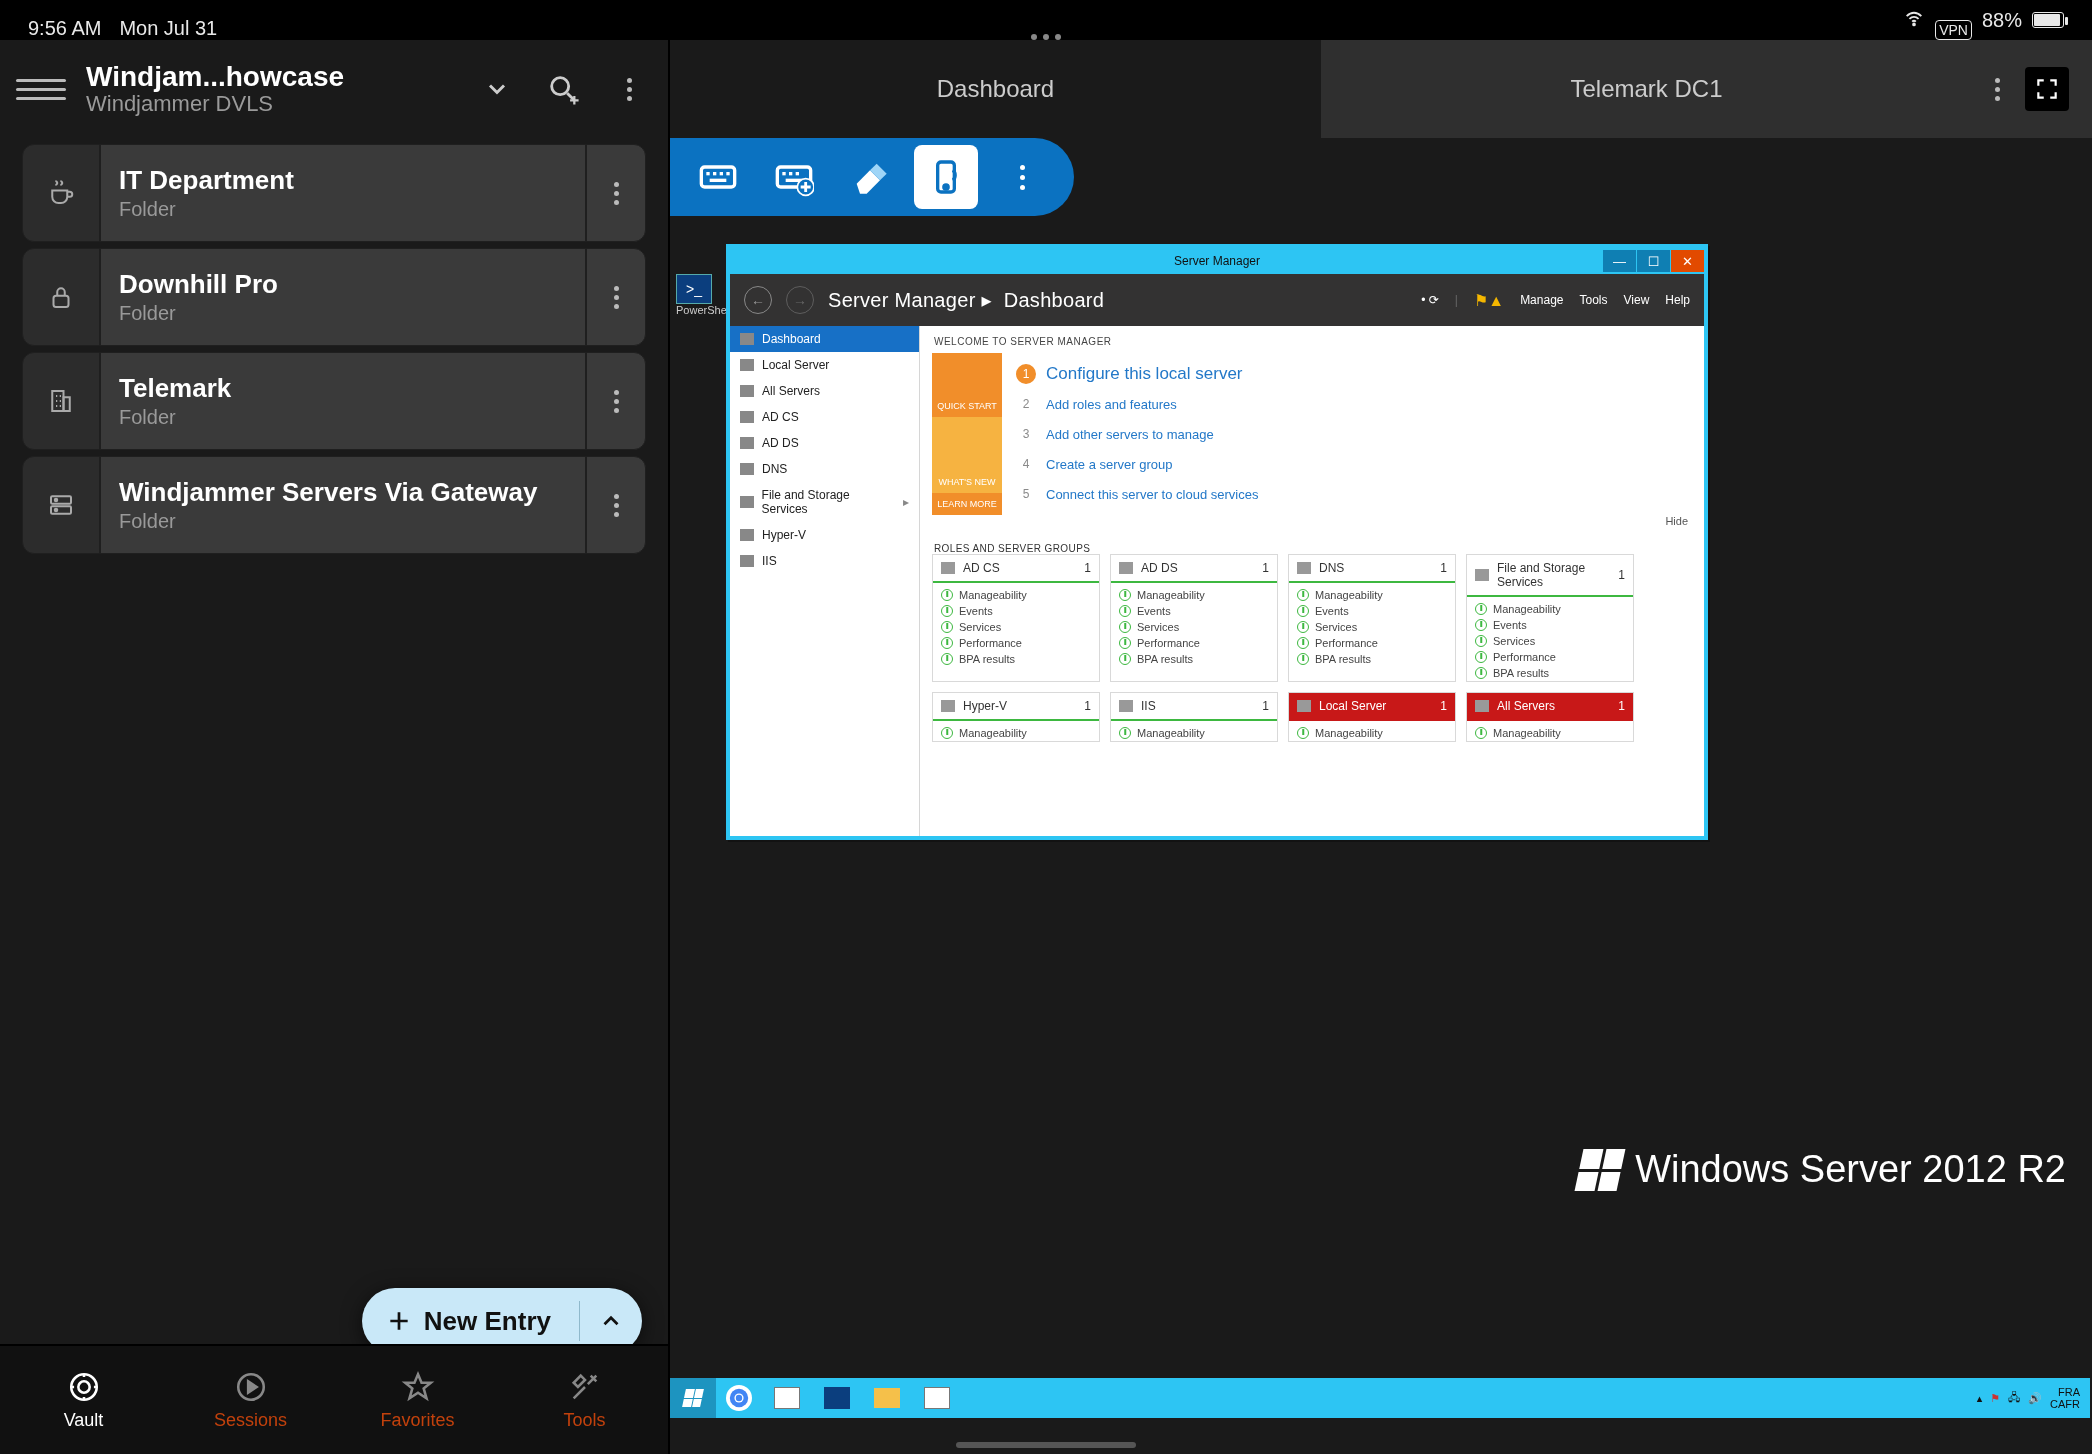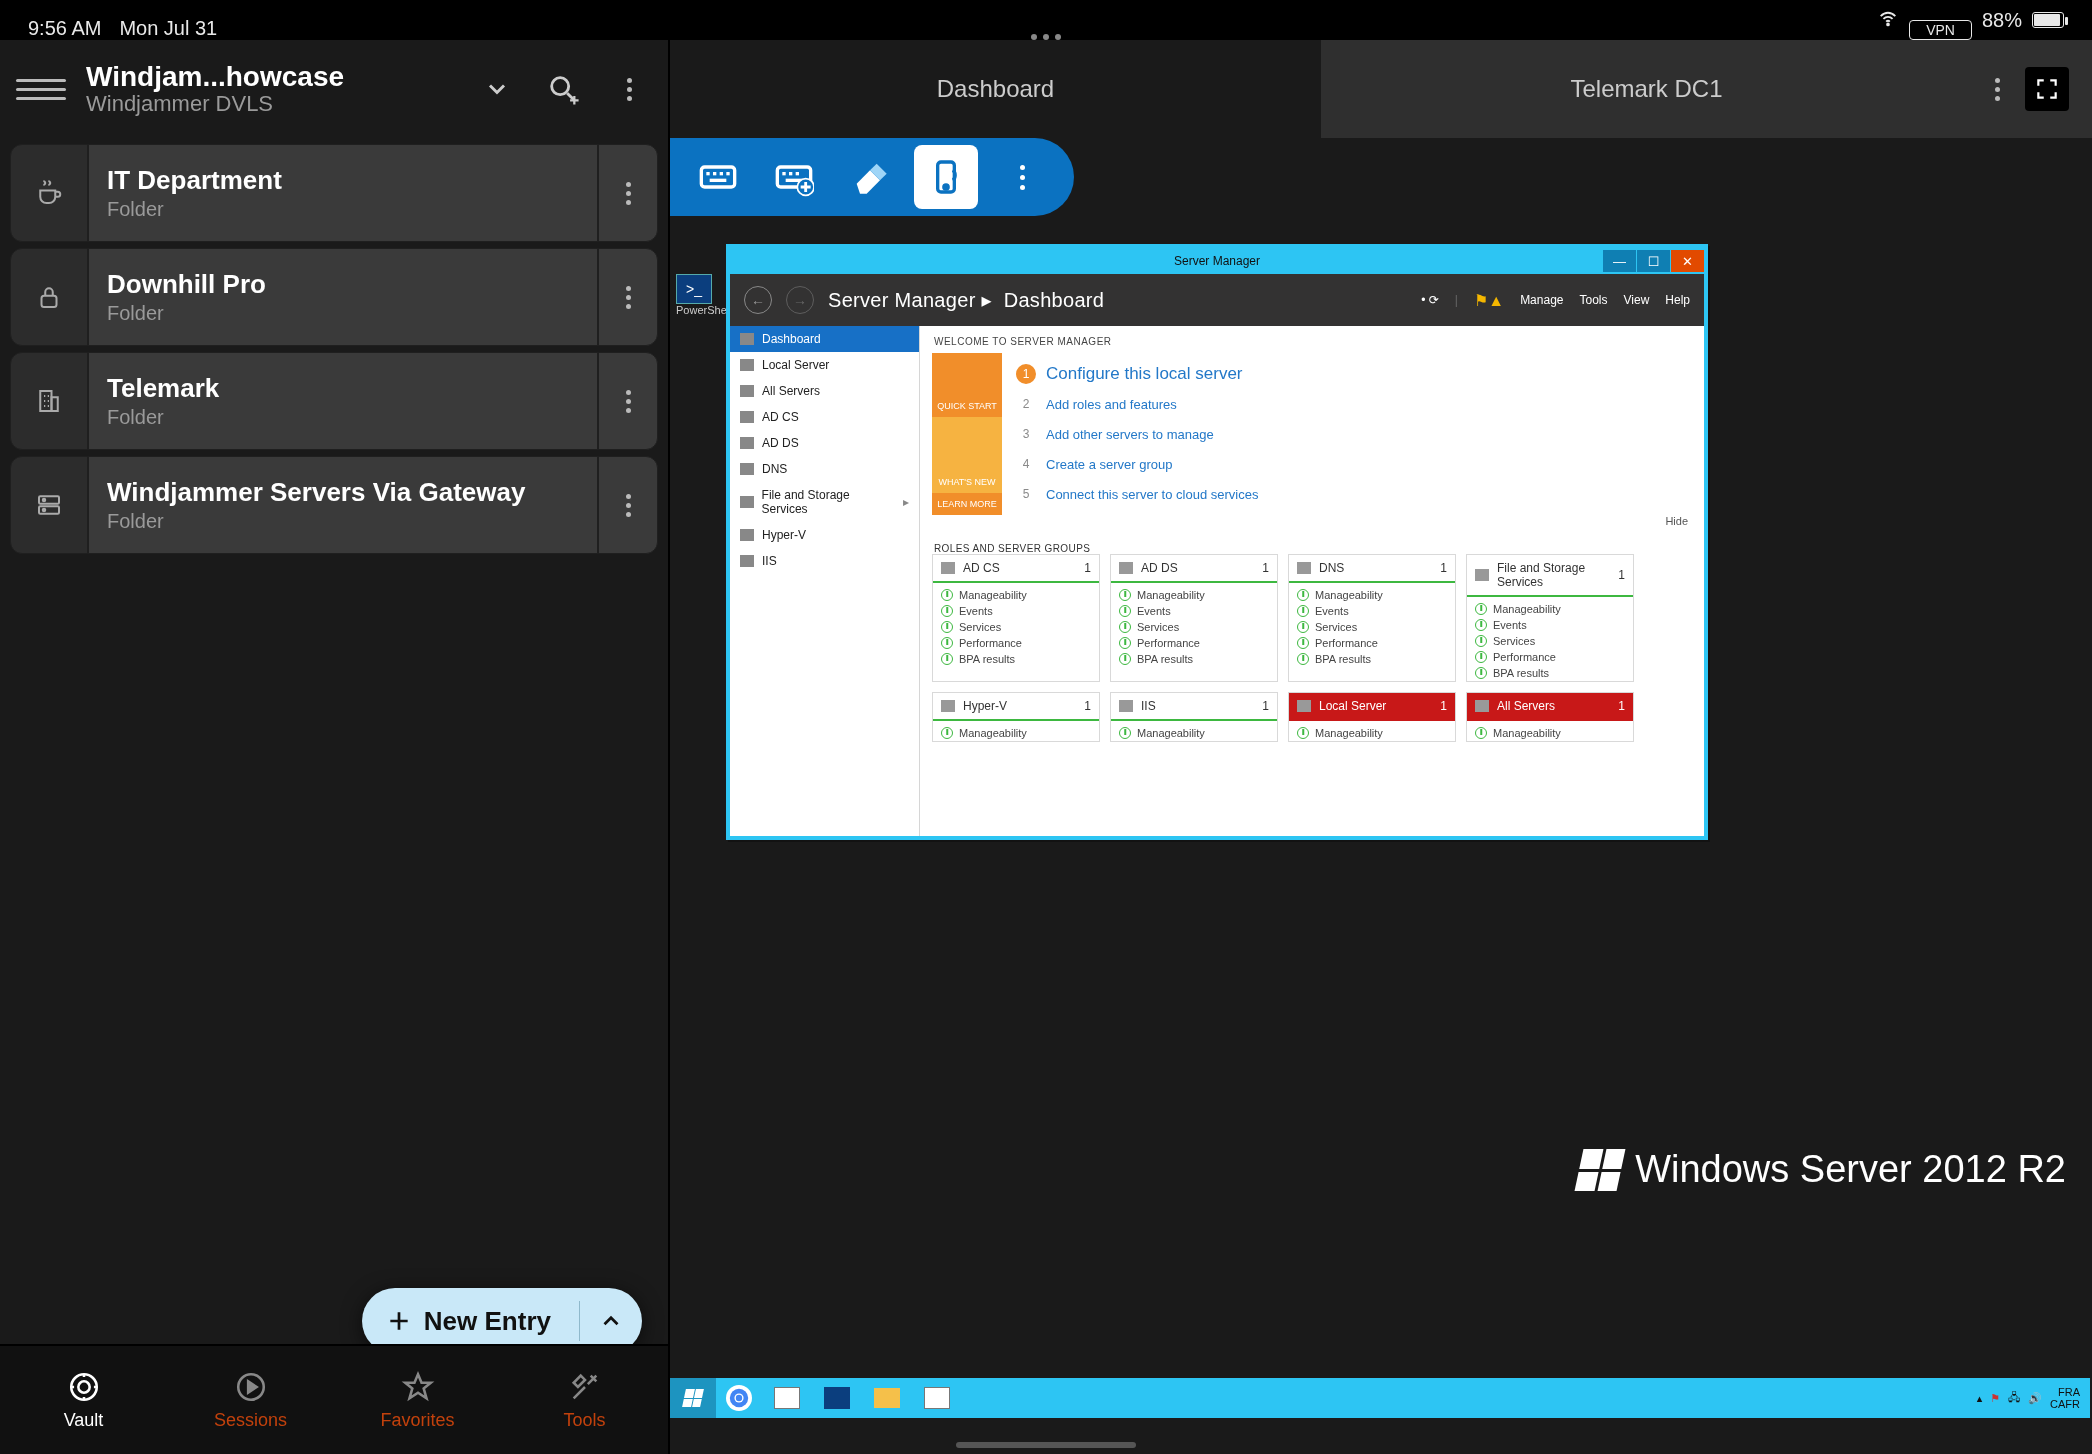--- a/index.html
+++ b/index.html
@@ -22,40 +22,40 @@
     --nav-sel:#1770c6;
   }
   *{box-sizing:border-box;font-family:-apple-system,Helvetica,Arial,sans-serif;}
   body{margin:0;background:#000;width:2092px;height:1454px;overflow:hidden;color:var(--text-light);}
   
   .statusbar{height:40px;display:flex;align-items:flex-end;justify-content:space-between;padding:0 28px;font-size:20px;}
   .statusbar .left{display:flex;gap:18px;}
   .statusbar .mid{position:absolute;left:50%;transform:translateX(-50%);display:flex;gap:6px;}
   .statusbar .mid span{width:6px;height:6px;border-radius:50%;background:#888;}
   .statusbar .right{display:flex;align-items:center;gap:10px;}
-  .vpn-box{border:1.5px solid #e8e8e8;border-radius:4px;padding:0 16px;font-size:14px;line-height:18px;margin-top:20px;}
+  .vpn-box{border:1.5px solid #e8e8e8;border-radius:4px;padding:0 3px;font-size:14px;line-height:18px;margin-top:20px;}
   .batt{width:32px;height:16px;border:1.5px solid #e8e8e8;border-radius:3px;position:relative;}
   .batt:after{content:"";position:absolute;right:-5px;top:4px;width:3px;height:8px;background:#e8e8e8;border-radius:1px;}
   .batt .fill{position:absolute;left:1px;top:1px;bottom:1px;width:86%;background:#e8e8e8;border-radius:1px;}
   
   .app{display:flex;height:1414px;}
   .sidebar{width:670px;background:#1a1a1a;display:flex;flex-direction:column;position:relative;border-right:2px solid #000;}
   .content{flex:1;background:#1a1a1a;display:flex;flex-direction:column;position:relative;}
   
   .side-hdr{height:98px;display:flex;align-items:center;gap:20px;padding:0 16px;}
   .hamb{width:50px;height:50px;display:flex;flex-direction:column;justify-content:center;gap:6px;}
   .hamb span{height:3px;background:#bbb;border-radius:2px;}
   .vault-name{flex:1;min-width:0;}
   .vault-name .t1{font-size:28px;font-weight:600;white-space:nowrap;overflow:hidden;text-overflow:ellipsis;color:#fff;}
   .vault-name .t2{font-size:22px;color:var(--text-dim);margin-top:-2px;}
   .hdr-ico{width:46px;height:46px;display:flex;align-items:center;justify-content:center;color:#ccc;}
   .vdots{display:flex;flex-direction:column;gap:4px;}
   .vdots span{width:5px;height:5px;border-radius:50%;background:#bbb;}
   
-  .rows{padding:6px 0;display:flex;flex-direction:column;gap:6px;}
+  .rows{padding:6px 12px;display:flex;flex-direction:column;gap:6px;}
   .row{display:flex;align-items:stretch;height:98px;margin:0 10px;}
   .row .icobox{width:78px;background:var(--row-icon-bg);border-radius:12px 0 0 12px;display:flex;align-items:center;justify-content:center;border:1px solid #1f1f1f;}
   .row .icobox svg{width:30px;height:30px;color:#aaa;}
   .row .body{flex:1;background:var(--row-bg);display:flex;flex-direction:column;justify-content:center;padding:0 18px;border:1px solid #1f1f1f;}
   .row .body .t{font-size:26px;font-weight:600;color:#fff;}
   .row .body .s{font-size:20px;color:var(--text-dim);margin-top:2px;}
   .row .menu{width:60px;background:var(--row-bg);border-radius:0 12px 12px 0;display:flex;align-items:center;justify-content:center;border:1px solid #1f1f1f;}
   
   .new-entry{position:absolute;bottom:100px;right:26px;display:flex;background:var(--new-entry-bg);border-radius:36px;height:66px;align-items:center;color:#122;box-shadow:0 4px 20px rgba(0,0,0,.6);}
   .new-entry .main{display:flex;align-items:center;gap:12px;padding:0 28px 0 24px;font-size:26px;font-weight:600;color:#111;}

